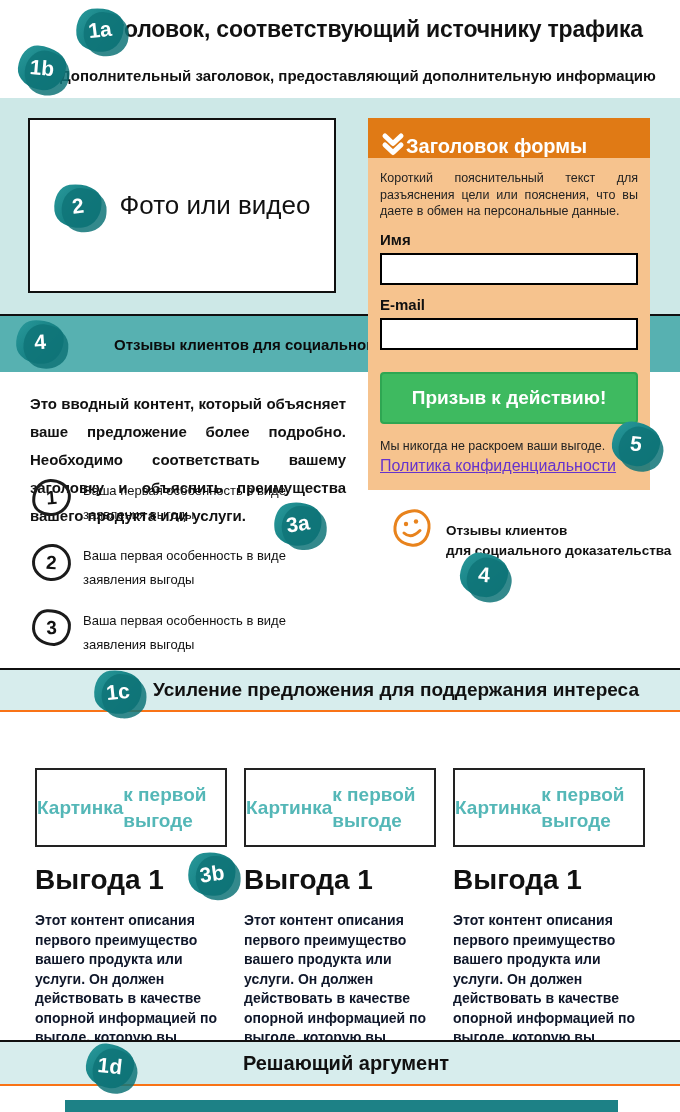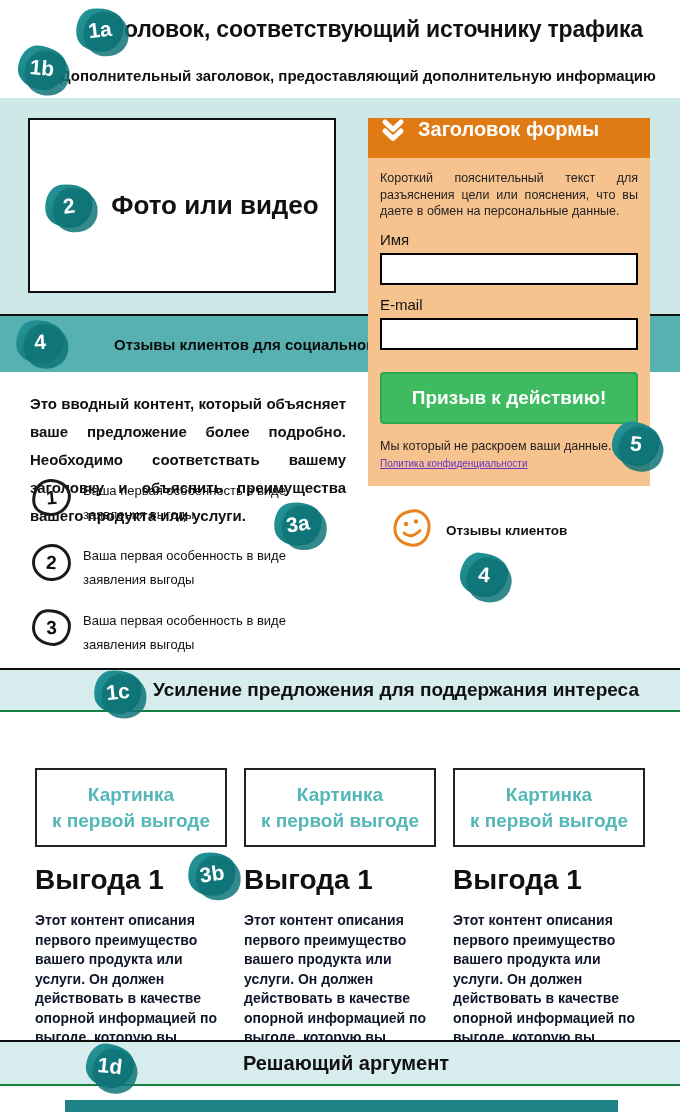--- a/index.html
+++ b/index.html
@@ -14,52 +14,52 @@
          border-radius:38% 62% 45% 55%/55% 42% 58% 45%;
          transform:rotate(-7deg);}
   .badge::before{content:'';position:absolute;z-index:-1;inset:5px -4px -5px 7px;
          background:#0f7478;opacity:.85;
          border-radius:42% 58% 52% 48%/50% 50% 46% 54%;transform:rotate(10deg);}
 
   
   .band{position:absolute;left:0;width:680px;display:flex;align-items:center;box-sizing:border-box;}
   .band-teal{top:314px;height:58px;background:#57b1b1;border-top:2px solid #101010;z-index:1;}
   .band-teal .band-label{padding-left:114px;font-size:15px;font-weight:bold;color:#0b0b0b;}
-  .band-pale{background:#d7eded;border-top:2px solid #101010;border-bottom:2px solid #15803d;justify-content:center;}
+  .band-pale{background:#d7eded;border-top:2px solid #101010;border-bottom:2px solid #f97316;justify-content:center;}
   .band-1c{top:668px;height:44px;}
   .band-1c .band-label{padding-left:112px;font-size:19px;font-weight:bold;}
   .band-1d{top:1040px;height:46px;}
   .band-1d .band-label{padding-left:12px;font-size:20px;font-weight:bold;}
 
   
   .hdr-title{position:absolute;left:88px;top:16px;font-size:23px;font-weight:bold;letter-spacing:-.2px;}
   .hdr-sub{position:absolute;left:60px;top:67px;font-size:15px;font-weight:bold;}
 
   
   .hero{position:absolute;left:0;top:98px;width:680px;height:216px;background:#cde8e7;}
   .media-box{position:absolute;left:28px;top:118px;width:308px;height:175px;background:#fff;
              border:2px solid #101010;box-sizing:border-box;z-index:2;
              display:flex;align-items:center;justify-content:center;gap:18px;}
   .media-box .badge{position:relative;}
-  .media-label{font-size:26px;font-weight:bold;}
+  .media-label{font-size:26px;font-weight:normal;}
 
   
   .form{position:absolute;left:368px;top:118px;width:282px;z-index:5;box-sizing:border-box;}
-  .form-header{height:40px;background:#e07a15;display:flex;align-items:flex-start;gap:12px;padding:0 12px;}
+  .form-header{height:40px;background:#e07a15;display:flex;align-items:flex-end;padding:0 12px;}
   .form-title{color:#fff;font-size:20px;font-weight:600;}
   .form-body{background:#f6c38e;padding:12px 12px 15px;box-sizing:border-box;}
   .form-desc{margin:0;font-size:12.5px;line-height:16.5px;text-align:justify;color:#222;}
-  .fld-label{margin-top:11px;font-size:15px;font-weight:normal;}
+  .fld-label{margin-top:11px;font-size:15px;font-weight:bold;}
   .fld-input{display:block;width:100%;height:32px;margin-top:5px;border:2px solid #000;
              border-radius:0;background:#fff;box-sizing:border-box;font-size:14px;padding:0 6px;}
   .cta-btn{display:block;width:100%;height:52px;margin-top:22px;cursor:pointer;
            background:#3eba60;border:2px solid #2ea652;border-radius:4px;
            color:#fff;font-family:inherit;font-size:19px;font-weight:bold;}
   .privacy-note{margin-top:15px;font-size:12.5px;color:#222;}
-  .privacy-link{display:inline-block;margin-top:4px;font-size:10px;color:#6633cc;text-decoration:underline;cursor:pointer;}
+  .privacy-link{display:inline-block;margin-top:4px;font-size:16px;color:#6633cc;text-decoration:underline;cursor:pointer;}
 
   
   .intro-text{position:absolute;left:30px;top:390px;width:316px;
               font-size:15px;font-weight:bold;line-height:28px;text-align:justify;}
   .features{position:absolute;left:32px;top:479px;width:300px;}
   .feature{display:flex;align-items:flex-start;gap:12px;margin-bottom:17px;}
   .circ{flex:0 0 auto;width:33px;height:31px;border:3px solid #1b1b1b;
         border-radius:46% 54% 52% 48%/58% 46% 54% 42%;
         display:flex;align-items:center;justify-content:center;
         font-size:19px;font-weight:bold;transform:rotate(-5deg);}
@@ -68,21 +68,21 @@
   .feature-text{font-size:13px;font-weight:normal;line-height:24px;width:248px;}
 
   
   .smiley{position:absolute;left:390px;top:506px;}
   .aside-text{position:absolute;left:446px;top:509px;font-size:13.5px;font-weight:bold;line-height:20px;margin-top:12px;}
 
   
   .benefits{position:absolute;left:35px;top:768px;width:610px;
             display:grid;grid-template-columns:repeat(3,1fr);column-gap:17px;}
   .img-box{height:79px;border:2px solid #222;box-sizing:border-box;background:#fff;
-           display:flex;flex-direction:column;align-items:center;justify-content:center;
+           display:flex;flex-direction:row;align-items:center;justify-content:center;
            color:#54b7b7;font-size:19px;font-weight:bold;line-height:26px;}
   .benefit-title{margin-top:17px;font-size:28px;font-weight:bold;}
   .benefit-text{margin-top:15px;font-size:14px;font-weight:bold;line-height:19.5px;color:#0f172a;}
 
   
   .footer-bar{position:absolute;left:65px;top:1100px;width:553px;height:12px;background:#1d8186;}
 
   svg{display:block;}
 </style>
 </head>
@@ -117,21 +117,21 @@
       </span>
       <span class="form-title">Заголовок формы</span>
     </div>
     <div class="form-body">
       <p class="form-desc">Короткий пояснительный текст для разъяснения цели или пояснения, что вы даете в обмен на персональные данные.</p>
       <div class="fld-label">Имя</div>
       <input class="fld-input" type="text" style="">
       <div class="fld-label">E-mail</div>
       <input class="fld-input" type="text" style="">
       <button class="cta-btn">Призыв к действию!</button>
-      <div class="privacy-note">Мы который не раскроем ваши данные.</div>
+      <div class="privacy-note">Мы никогда не раскроем ваши выгоде.</div>
       <a class="privacy-link">Политика конфиденциальности</a>
     </div>
   </div>
   <div class="badge" style="left:612px;top:422px;transform:rotate(6deg);">5</div>
 
   <div class="intro-text">Это вводный контент, который объясняет ваше предложение более подробно. Необходимо соответствать вашему заголовку и объяснить преимущества вашего продукта или услуги.</div>
 
   <div class="features">
     <div class="feature">
       <span class="circ">1</span>
@@ -151,20 +151,21 @@
   <span class="smiley">
     <svg width="44" height="44" viewBox="0 0 44 44">
       <path d="M22 5 C32 3.5 40 12 39 22 C38 33 31 40.5 21 39 C11 37.5 4 31 5 21 C6 11 13 6.3 22 5 Z" fill="none" stroke="#e8831d" stroke-width="3" stroke-linecap="round"></path>
       <circle cx="16" cy="18" r="2.2" fill="#e8831d"></circle>
       <circle cx="26" cy="15.5" r="2.2" fill="#e8831d"></circle>
       <path d="M14 27 Q21 33.5 30 24.5" fill="none" stroke="#e8831d" stroke-width="3" stroke-linecap="round"></path>
     </svg>
   </span>
   <div class="aside-text">
     <div>Отзывы клиентов</div>
+    <div>для социального доказательства</div>
   </div>
   <div class="badge" style="left:460px;top:553px;transform:rotate(4deg);">4</div>
 
   <div class="band band-pale band-1c">
     <span class="band-label">Усиление предложения для поддержания интереса</span>
   </div>
   <div class="badge" style="left:94px;top:670px;transform:rotate(-6deg);">1c</div>
 
   <div class="benefits">
     <div class="col">

